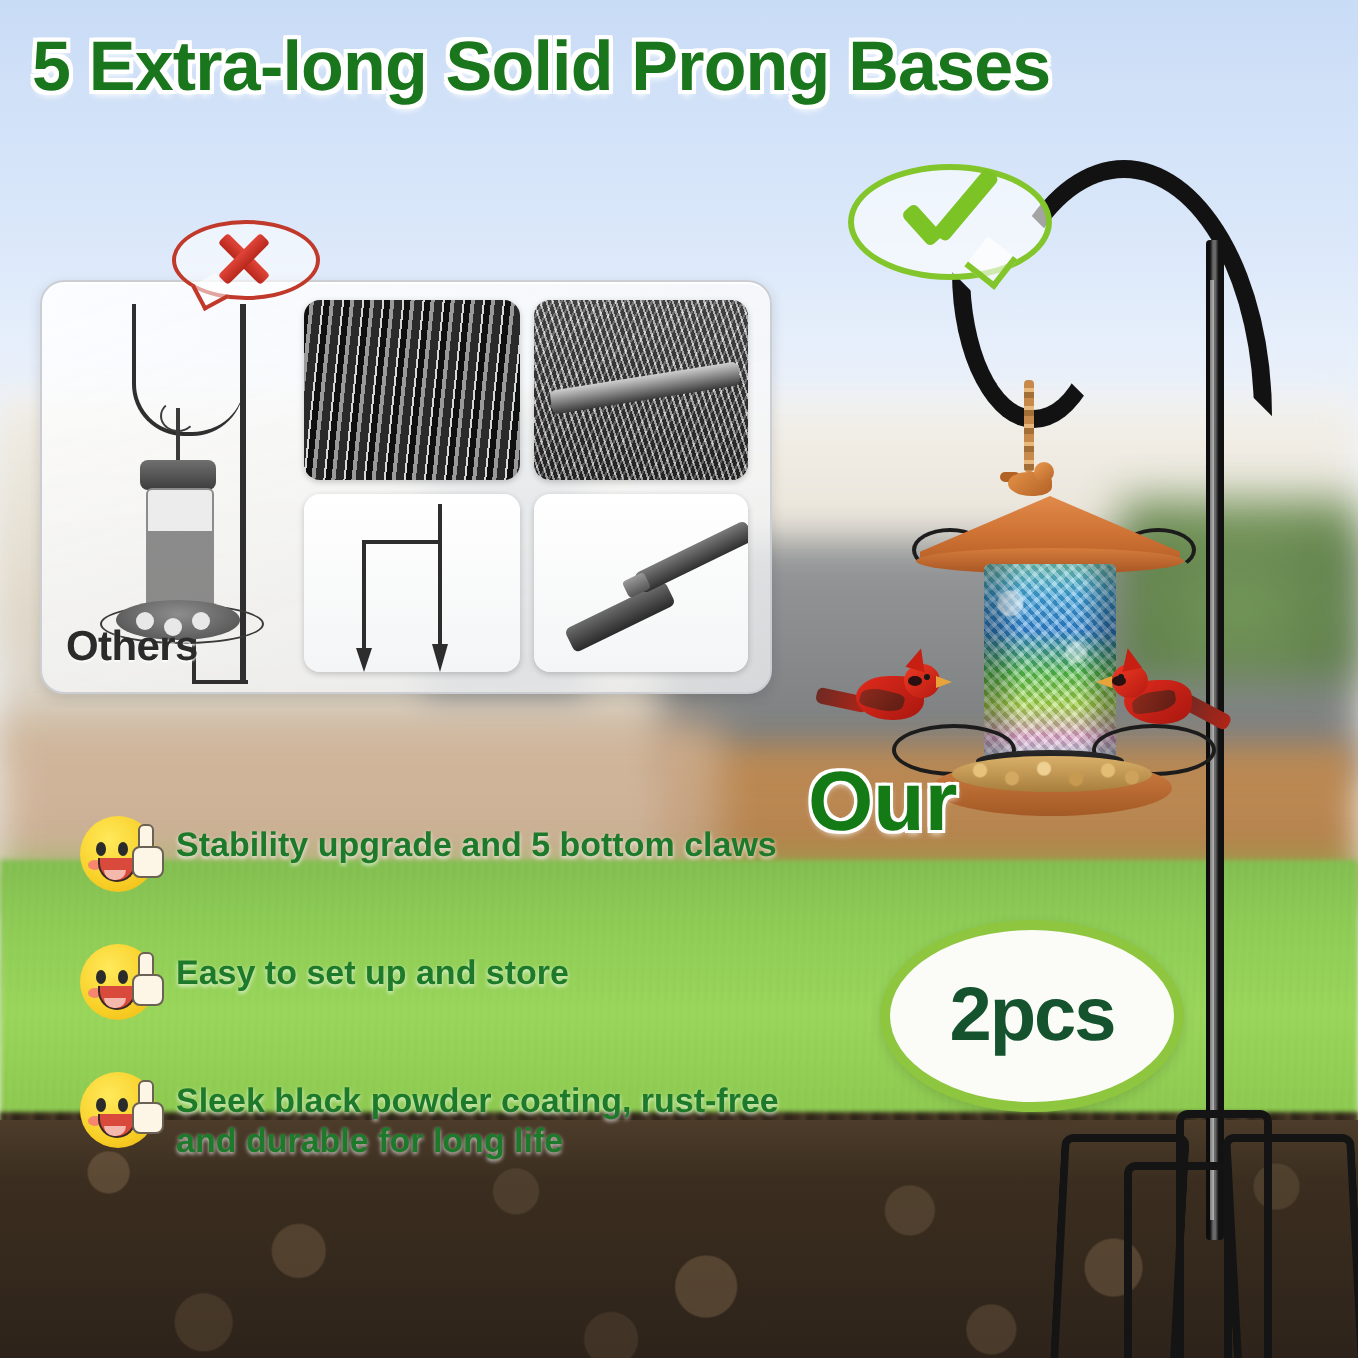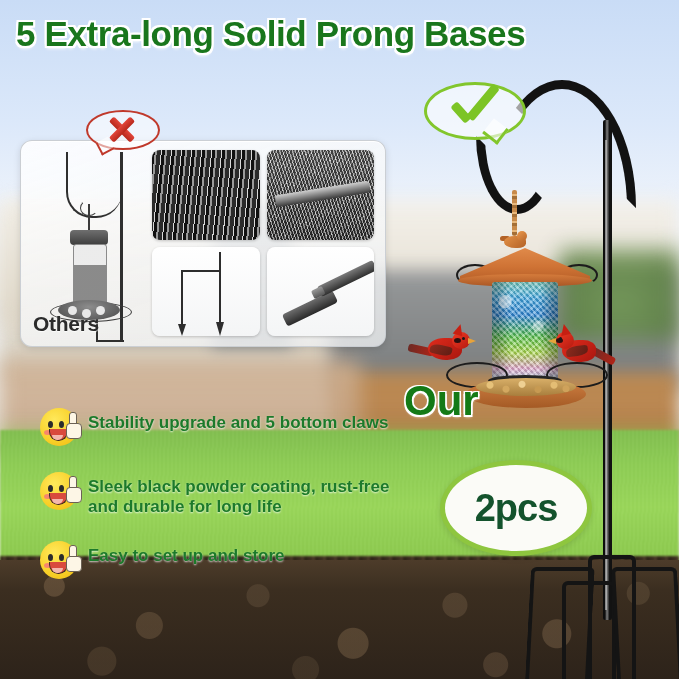--- a/index.html
+++ b/index.html
@@ -449,40 +449,40 @@
           <div class="blush l"></div>
           <div class="blush r"></div>
           <div class="mouth"></div>
           <div class="tongue"></div>
         </div>
         <div class="thumb-up">
           <div class="tu-thumb"></div>
           <div class="tu-fist"></div>
         </div>
       </div>
-      <div class="btext" style="white-space:pre-line">Sleek black powder coating, rust-free
-and durable for long life</div>
+      <div class="btext">Easy to set up and store</div>
     </div>
 
     <div class="bullet">
       <div class="emoji">
         <div class="face">
           <div class="eye l"></div>
           <div class="eye r"></div>
           <div class="blush l"></div>
           <div class="blush r"></div>
           <div class="mouth"></div>
           <div class="tongue"></div>
         </div>
         <div class="thumb-up">
           <div class="tu-thumb"></div>
           <div class="tu-fist"></div>
         </div>
       </div>
-      <div class="btext">Easy to set up and store</div>
+      <div class="btext" style="white-space:pre-line">Sleek black powder coating, rust-free
+and durable for long life</div>
     </div>
 
   </div>
 
   <div class="pcs">
     <span>2pcs</span>
   </div>
 
 </div>
 

